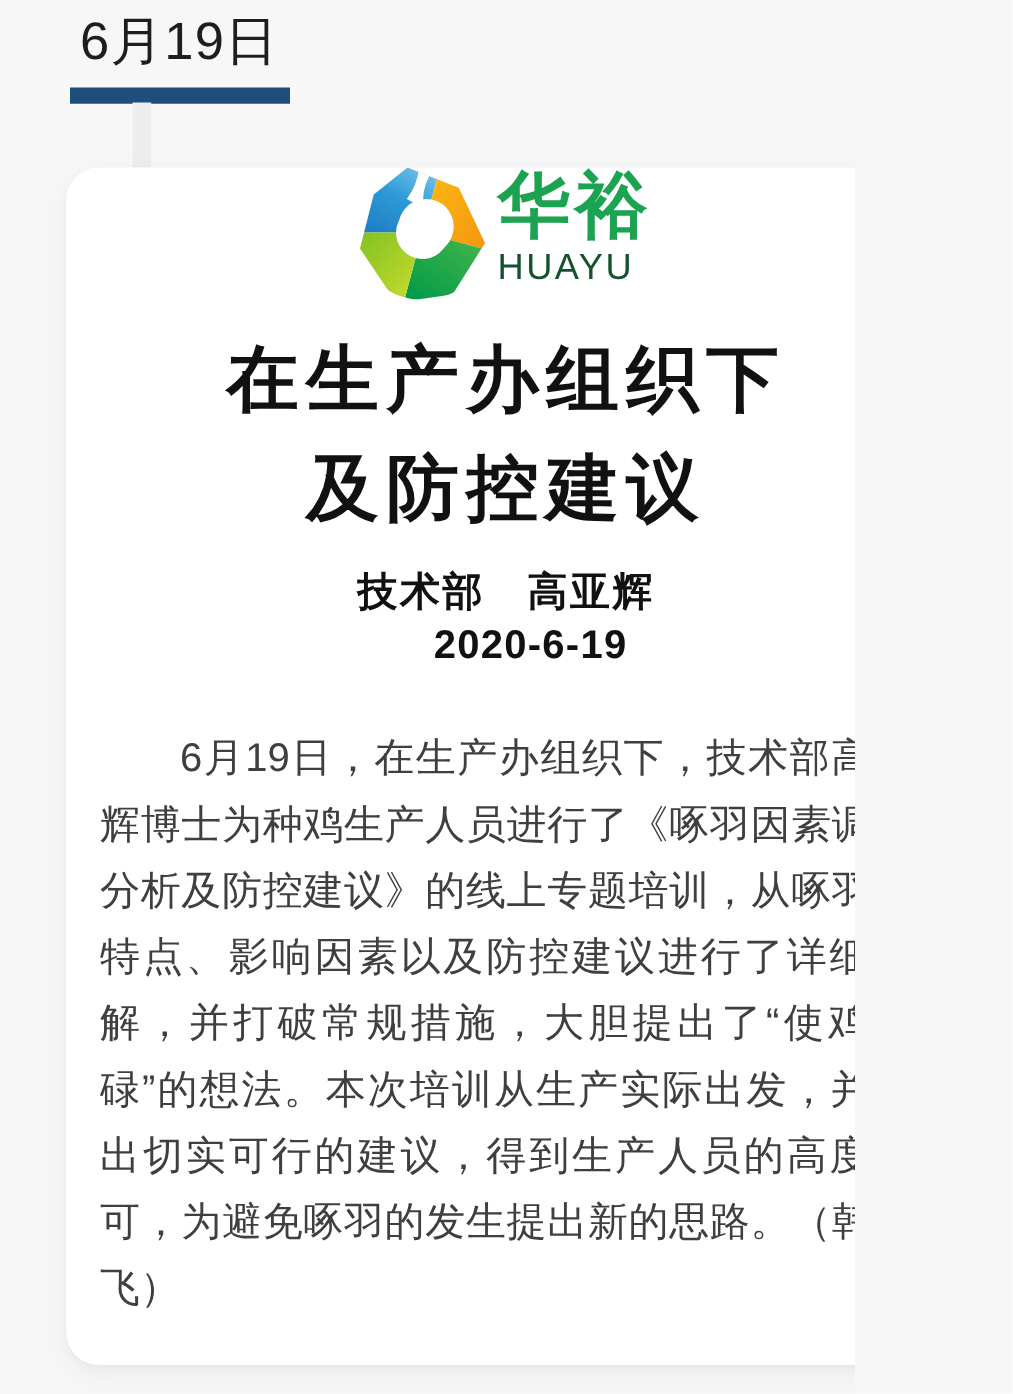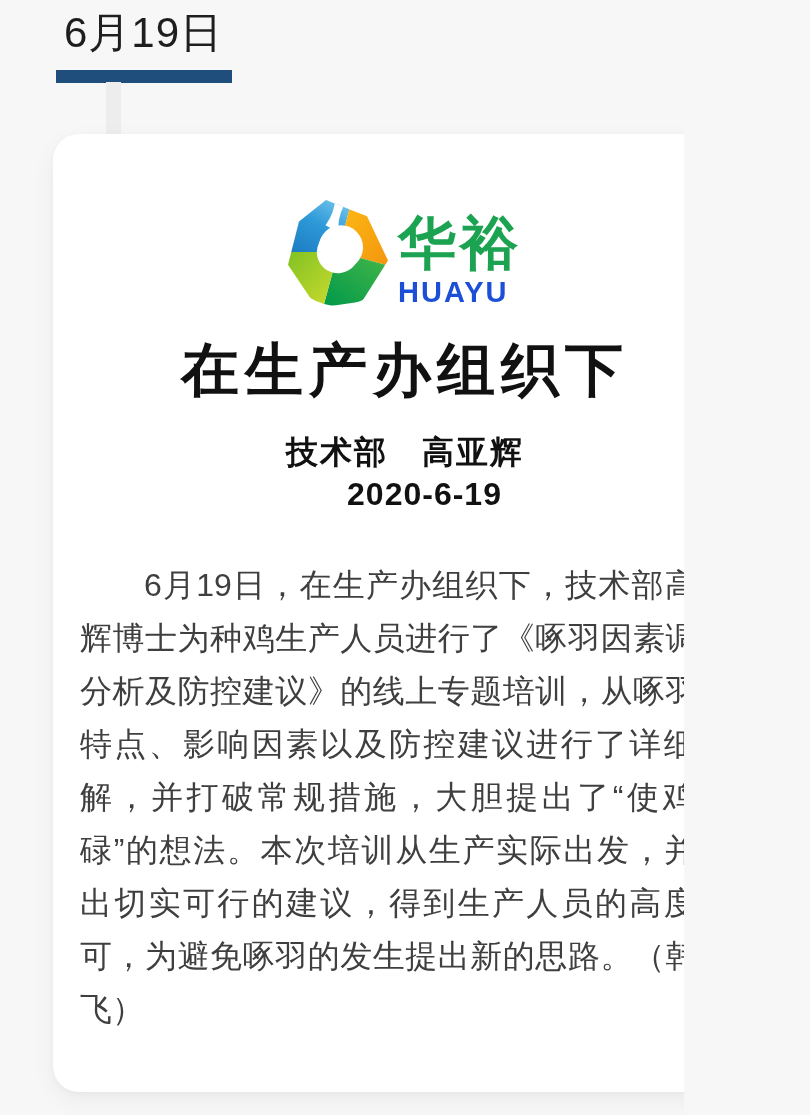--- a/index.html
+++ b/index.html
@@ -44,43 +44,42 @@
     left: 53px;
     top: 134px;
     width: 704px;
     height: 958px;
     background: #ffffff;
     border-radius: 26px;
     box-shadow: 0 8px 24px rgba(0,0,0,0.05), 0 2px 6px rgba(0,0,0,0.03);
     box-sizing: border-box;
   }
   .logo-row {
-    margin-top: 66px;
     display: flex;
     justify-content: center;
-    align-items: flex-end;
+    align-items: flex-start;
     gap: 10px;
   }
   .logo-mark {
     width: 100px;
     height: 108px;
     clip-path: polygon(38% 0%, 79% 15%, 100% 56%, 74% 94%, 29% 100%, 0% 60%, 11% 20%);
   }
   .logo-text { text-align: left; }
   .logo-cn {
     font-size: 58px;
     font-weight: bold;
     color: #1ca351;
     letter-spacing: 4px;
     line-height: 62px;
   }
   .logo-en {
     font-size: 29px;
-    font-weight: bold;
-    color: #1d4ed8;
+    font-weight: normal;
+    color: #14532d;
     letter-spacing: 2px;
     line-height: 32px;
     margin-top: 2px;
   }
   .title {
     margin: 18px 0 0 0;
     text-align: center;
     font-size: 58px;
     line-height: 87px;
     font-weight: 900;
@@ -159,20 +158,21 @@
         <circle cx="55" cy="49" r="23" fill="#ffffff"></circle>
       </svg>
       <div class="logo-text">
         <div class="logo-cn">华裕</div>
         <div class="logo-en">HUAYU</div>
       </div>
     </div>
 
     <h1 class="title">
       <span class="title-line">在生产办组织下</span>
+      <span class="title-line">及防控建议</span>
     </h1>
 
     <div class="byline">技术部　高亚辉</div>
 
     <div class="pub-date">2020-6-19</div>
 
     <p class="body-text">6月19日，在生产办组织下，技术部高亚辉博士为种鸡生产人员进行了《啄羽因素调查分析及防控建议》的线上专题培训，从啄羽的特点、影响因素以及防控建议进行了详细讲解，并打破常规措施，大胆提出了“使鸡忙碌”的想法。本次培训从生产实际出发，并提出切实可行的建议，得到生产人员的高度认可，为避免啄羽的发生提出新的思路。（韩晓飞）</p>
 
   </article>
 

